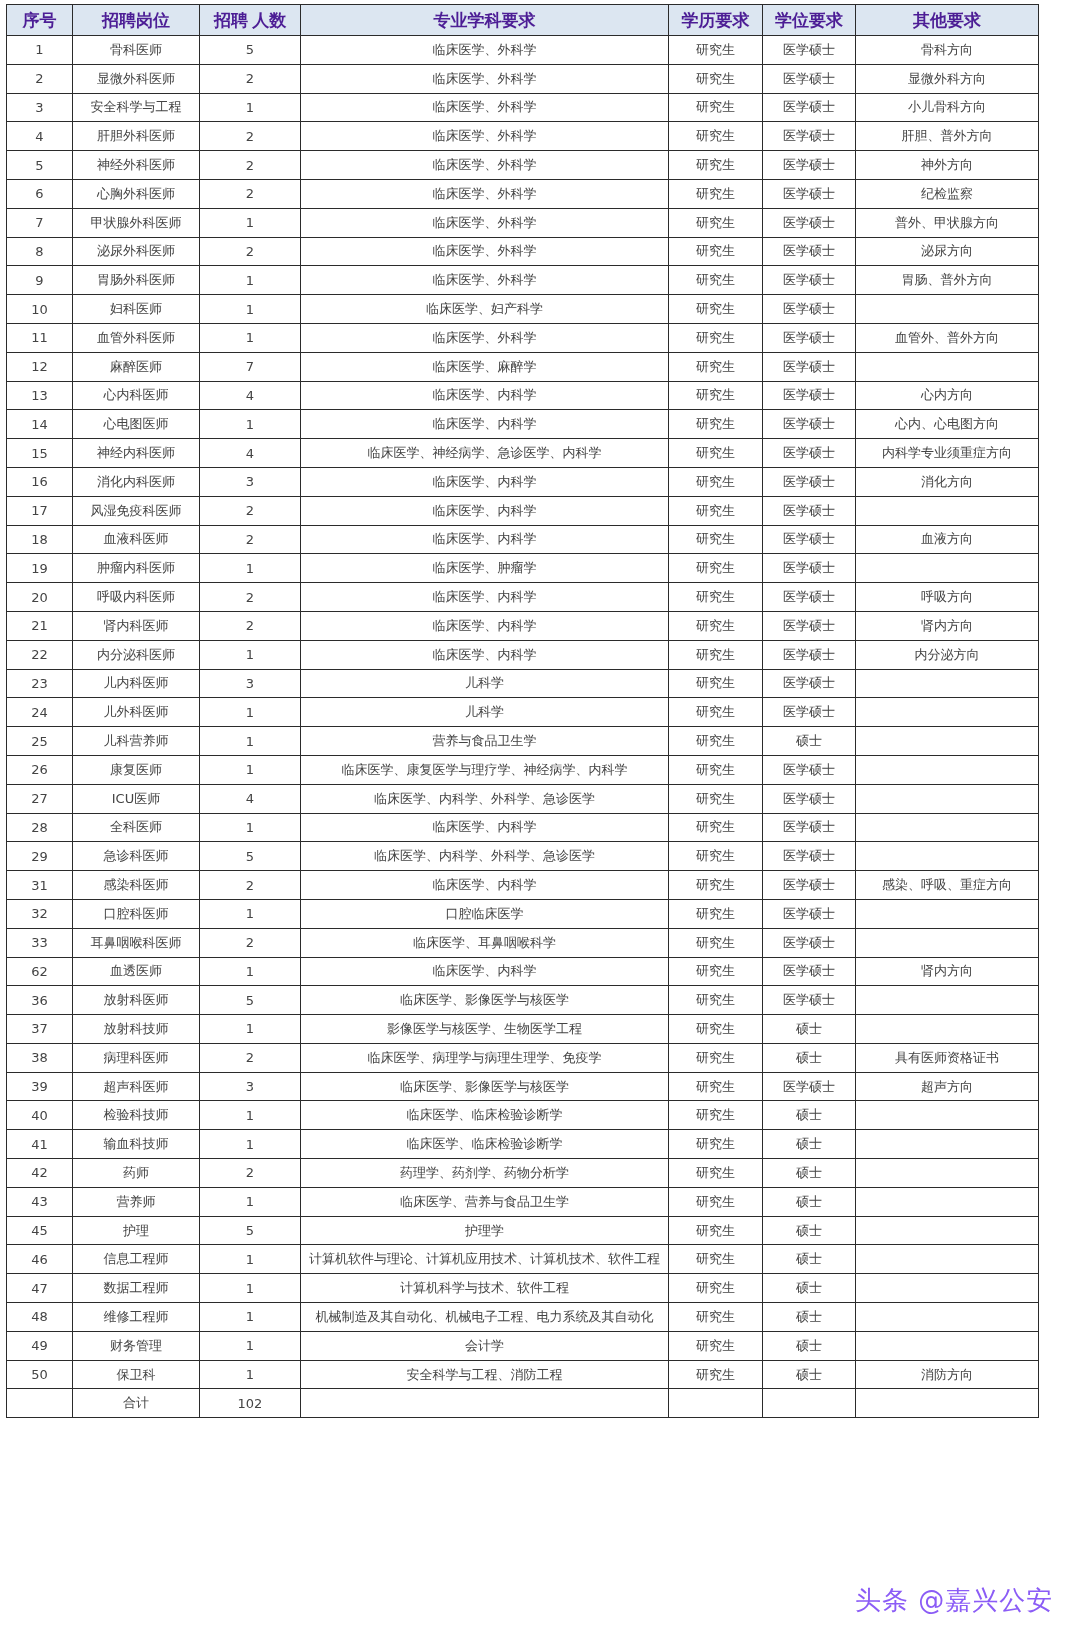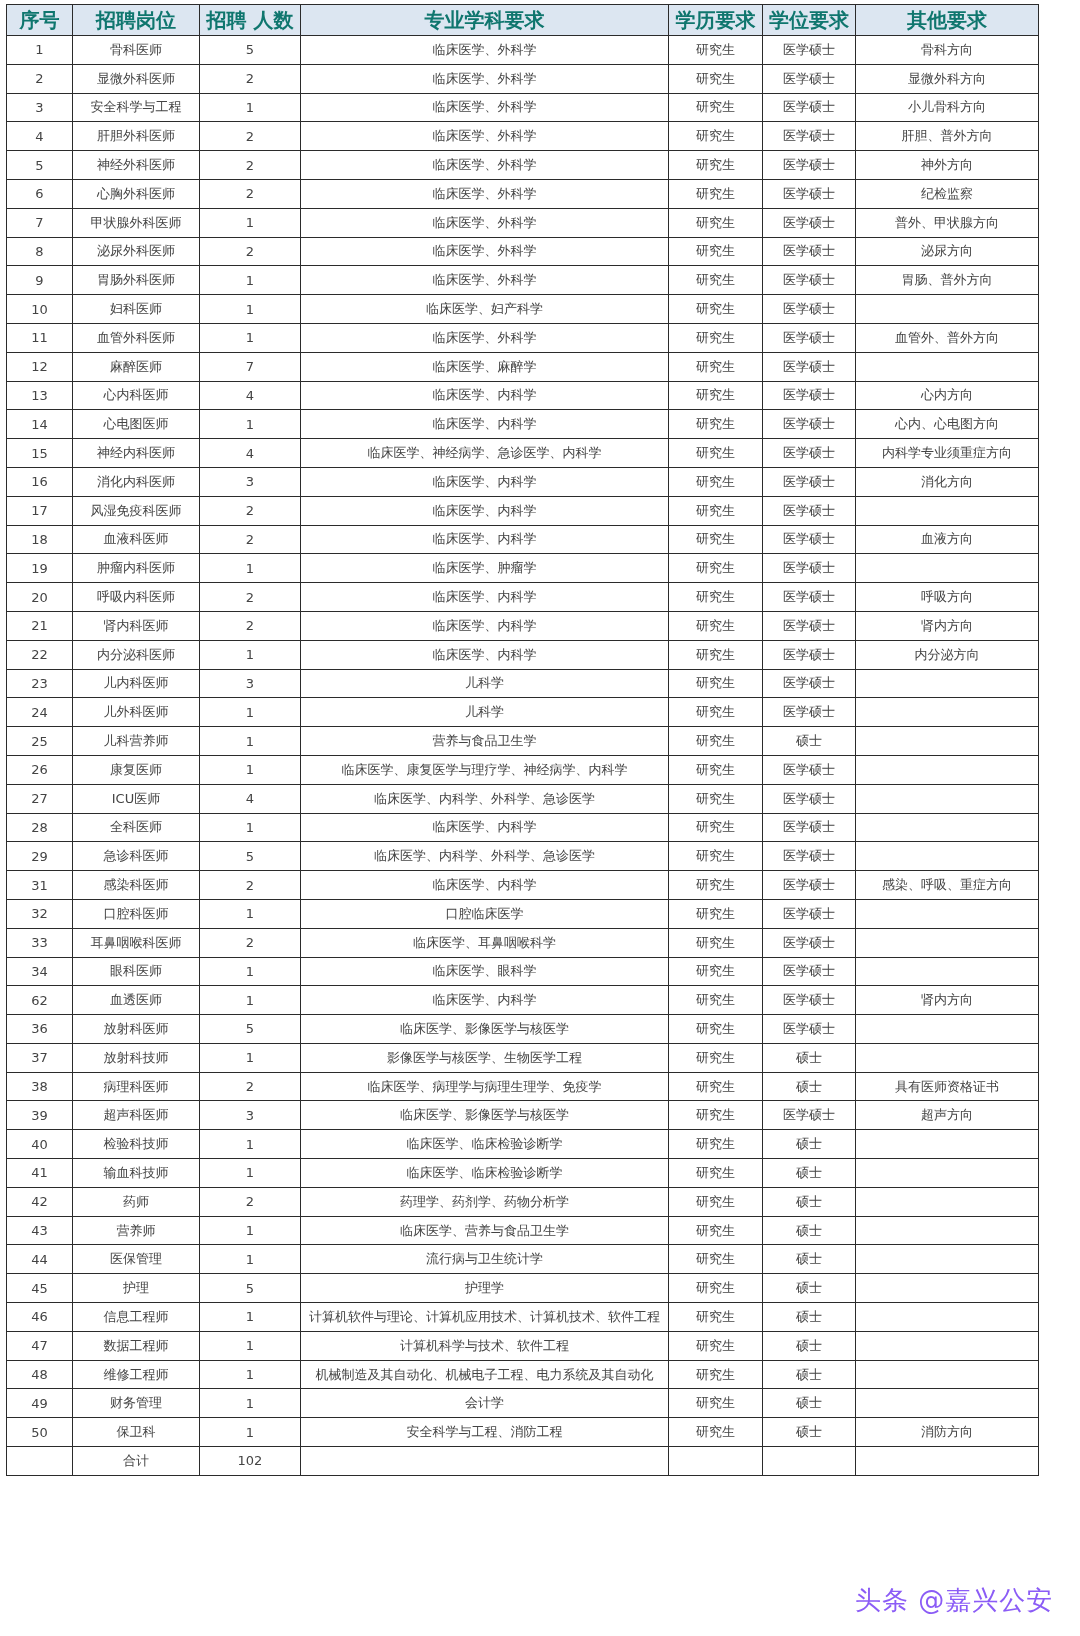--- a/index.html
+++ b/index.html
@@ -2,21 +2,21 @@
 <html><head>
 <meta charset="utf-8">
 <style>
   html, body { margin: 0; padding: 0; background: #ffffff; }
   body { width: 1080px; height: 1636px; position: relative; overflow: hidden;
          font-family: "DejaVu Sans", "Liberation Sans", sans-serif; color: #333; }
   table { position: absolute; left: 6px; top: 4px; border-collapse: collapse;
           table-layout: fixed; width: 1032px; }
   th, td { border: 1.5px solid #2b2b2b; text-align: center; vertical-align: middle;
            padding: 0 2px; white-space: nowrap; overflow: hidden; }
-  th { background: #dce6f1; height: 30px; font-size: 20px; font-weight: bold; color: #0f766e; }
+  th { background: #dce6f1; height: 30px; font-size: 17px; font-weight: bold; color: #4c1d95; font-family: Liberation Serif, serif; }
   td { height: 27.8px; font-size: 13px; color: #444; }
   col.c1 { width: 66px; } col.c2 { width: 127px; } col.c3 { width: 101px; }
   col.c4 { width: 368px; } col.c5 { width: 94px; } col.c6 { width: 93px; } col.c7 { width: 183px; }
   .watermark { position: absolute; left: 855px; top: 1583px; font-size: 26px; color: #8b5cf6;
                letter-spacing: 1px; text-shadow: 0 0 2px #fff, 0 0 2px #fff; white-space: nowrap; }
 </style>
 </head>
 <body>
 
 <table>
@@ -323,29 +323,20 @@
       <tr>
         <td>33</td>
         <td>耳鼻咽喉科医师</td>
         <td>2</td>
         <td>临床医学、耳鼻咽喉科学</td>
         <td>研究生</td>
         <td>医学硕士</td>
         <td></td>
       </tr>
       <tr>
-        <td>34</td>
-        <td>眼科医师</td>
-        <td>1</td>
-        <td>临床医学、眼科学</td>
-        <td>研究生</td>
-        <td>医学硕士</td>
-        <td></td>
-      </tr>
-      <tr>
         <td>62</td>
         <td>血透医师</td>
         <td>1</td>
         <td>临床医学、内科学</td>
         <td>研究生</td>
         <td>医学硕士</td>
         <td>肾内方向</td>
       </tr>
       <tr>
         <td>36</td>
@@ -408,29 +399,20 @@
         <td>药理学、药剂学、药物分析学</td>
         <td>研究生</td>
         <td>硕士</td>
         <td></td>
       </tr>
       <tr>
         <td>43</td>
         <td>营养师</td>
         <td>1</td>
         <td>临床医学、营养与食品卫生学</td>
-        <td>研究生</td>
-        <td>硕士</td>
-        <td></td>
-      </tr>
-      <tr>
-        <td>44</td>
-        <td>医保管理</td>
-        <td>1</td>
-        <td>流行病与卫生统计学</td>
         <td>研究生</td>
         <td>硕士</td>
         <td></td>
       </tr>
       <tr>
         <td>45</td>
         <td>护理</td>
         <td>5</td>
         <td>护理学</td>
         <td>研究生</td>

